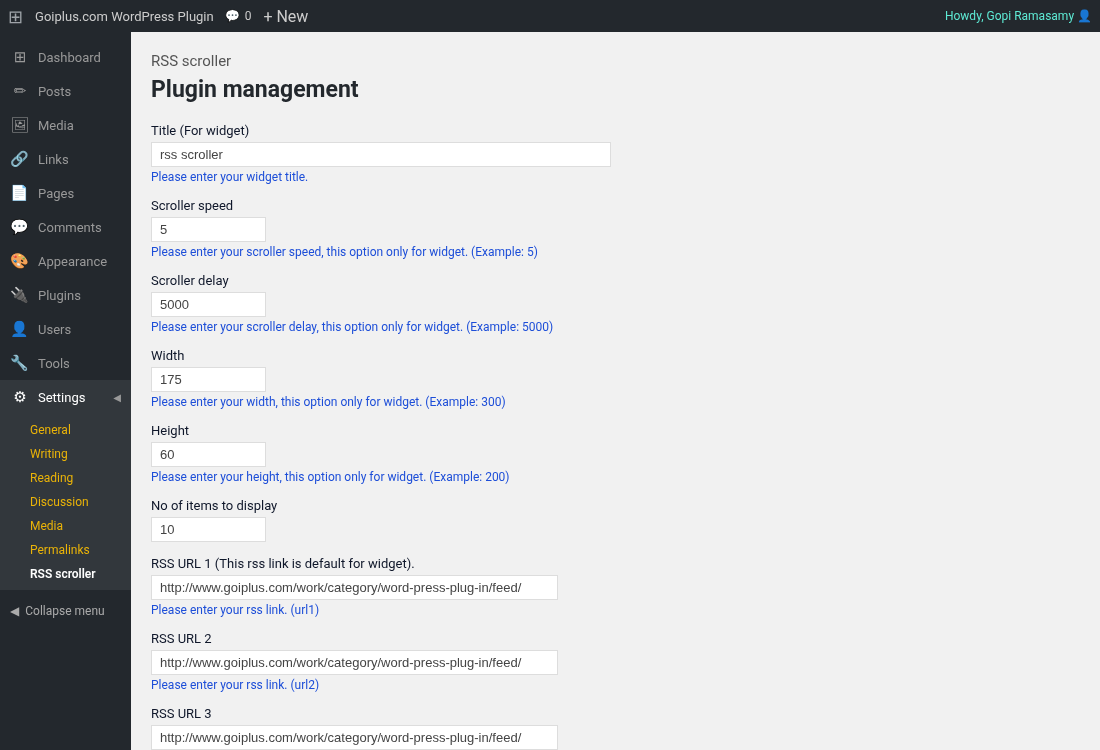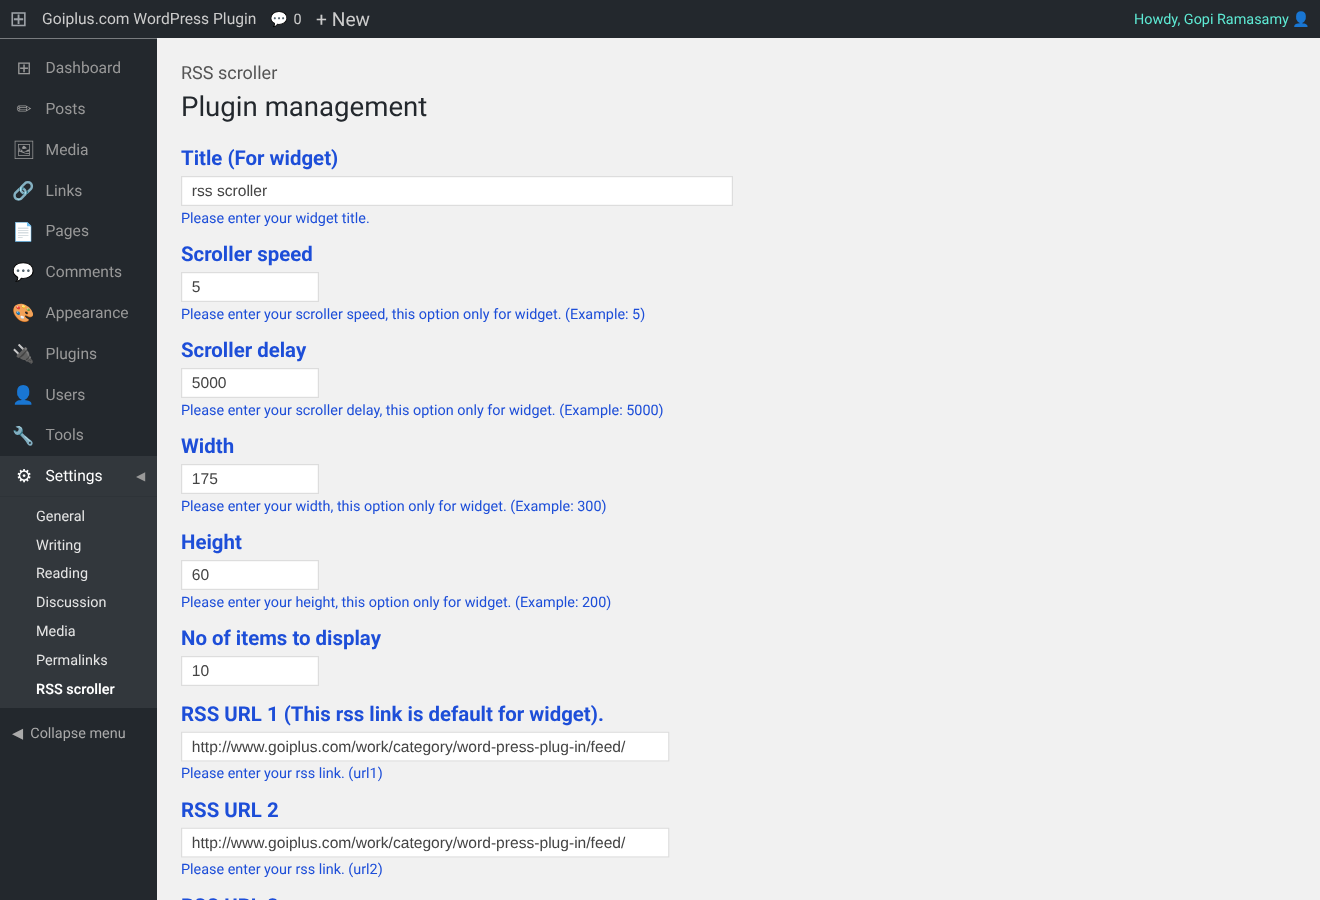--- a/index.html
+++ b/index.html
@@ -48,21 +48,21 @@
     .menu-item.has-submenu-open { background: #32373c; color: #fff; }
 
     
     .submenu {
       background: #32373c;
       padding: 4px 0;
     }
     .submenu-item {
       display: block;
       padding: 5px 10px 5px 30px;
-      color: #e5e5e5;
+      color: #eab308;
       font-size: 12px;
       cursor: pointer;
     }
     .submenu-item.active { color: #fff; font-weight: 600; }
 
     
     .collapse-menu {
       padding: 10px 10px;
       color: #aaa;
       font-size: 12px;
@@ -87,31 +87,31 @@
     }
 
     .page-heading {
       color: #555;
       font-size: 15px;
       font-weight: 400;
       margin-bottom: 6px;
     }
     .page-title {
       font-size: 23px;
-      font-weight: 400;
+      font-weight: 700;
       color: #23282d;
       margin-bottom: 20px;
     }
     .form-group { margin-bottom: 14px; }
     .form-label {
       display: block;
-      font-size: 17px;
-      color: #1d4ed8;
+      font-size: 13px;
+      color: #0f172a;
       margin-bottom: 4px;
-      font-weight: 700;
+      font-weight: 400;
     }
     .form-input {
       border: 1px solid #ddd;
       background: #fff;
       padding: 4px 8px;
       font-size: 13px;
       color: #444;
       outline: none;
     }
     .form-input-short { width: 115px; }

